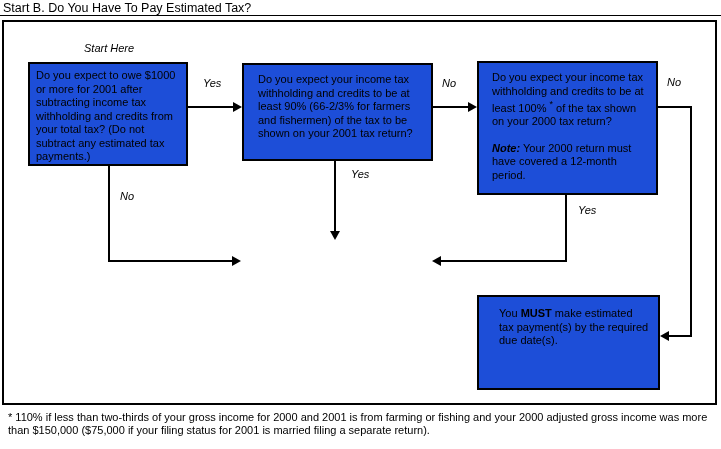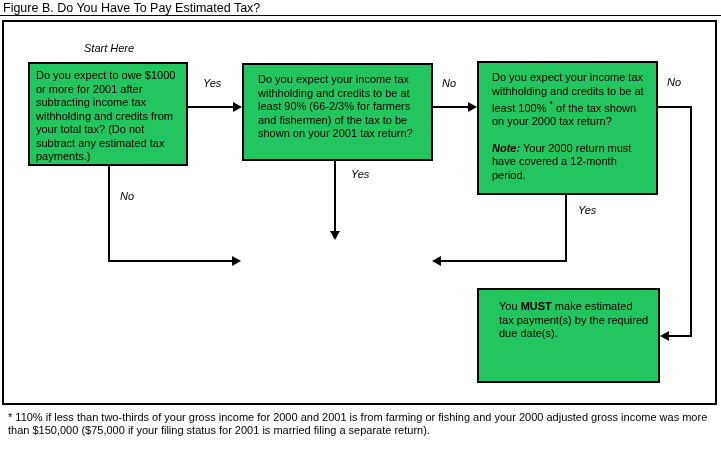--- a/index.html
+++ b/index.html
@@ -17,21 +17,21 @@
   }
   .title b{font-weight:normal;}
   .title-rule{
     position:absolute;left:0;top:15px;width:721px;height:1px;background:#000;
   }
   .outer{
     position:absolute;left:2px;top:20px;width:715px;height:385px;
     border:2px solid #000;box-sizing:border-box;background:#fff;
   }
   .node{
-    position:absolute;border:2px solid #000;box-sizing:border-box;background:#22c55e;
+    position:absolute;border:2px solid #000;box-sizing:border-box;background:#1d4ed8;
     font-size:11px;line-height:13.5px;
   }
   .node p{margin:0;}
   .node p + p{margin-top:13px;}
   .lbl{
     position:absolute;font-style:italic;font-size:11px;white-space:nowrap;
   }
   .shaft{position:absolute;background:#000;}
   .ah{position:absolute;width:0;height:0;}
   .ah-right{border-left:9px solid #000;border-top:5px solid transparent;border-bottom:5px solid transparent;}
@@ -43,42 +43,42 @@
     font-size:11px;line-height:13px;
   }
   .note-label{font-weight:bold;font-style:italic;}
   .ref-italic{font-style:italic;}
 </style>
 </head>
 <body>
 
 <div class="page">
 
-  <div class="title"><span>Figure B. </span><b>Do You Have To Pay Estimated Tax?</b></div>
+  <div class="title"><span>Start B. </span><b>Do You Have To Pay Estimated Tax?</b></div>
   <div class="title-rule"></div>
 
   <div class="outer"></div>
 
   <div class="lbl" style="left:84px;top:42px;">Start Here</div>
 
   <div class="node" style="left:28px;top:62px;width:160px;height:104px;padding:5px 4px 4px 6px;">
     <p>Do you expect to owe $1000 or more for 2001 after subtracting income tax withholding and credits from your total tax? (Do not subtract any estimated tax payments.)</p>
   </div>
 
   <div class="node" style="left:242px;top:63px;width:191px;height:98px;padding:8px 6px 6px 14px;">
     <p>Do you expect your income tax withholding and credits to be at least 90% (66-2/3% for farmers and fishermen) of the tax to be shown on your 2001 tax return?</p>
   </div>
 
   <div class="node" style="left:477px;top:61px;width:181px;height:134px;padding:8px 6px 6px 13px;">
     <p><span>Do you expect your income tax withholding and credits to be at least 100% </span><span class="sup">*</span><span> of the tax shown on your 2000 tax return?</span></p>
     <p><span class="note-label">Note:</span><span> Your 2000 return must have covered a 12-month period.</span></p>
   </div>
 
 
-  <div class="node" style="left:477px;top:288px;width:183px;height:95px;padding:10px 8px 6px 20px;">
+  <div class="node" style="left:477px;top:295px;width:183px;height:95px;padding:10px 8px 6px 20px;">
     <p><span>You </span><b>MUST</b><span> make estimated tax payment(s) by the required due date(s).</span></p>
   </div>
 
   <div>
     <div class="shaft" style="left:188px;top:106px;width:46px;height:2px;"></div>
     <div class="ah ah-right" style="left:233px;top:102px;"></div>
     <div class="lbl" style="left:203px;top:77px;">Yes</div>
   </div>
 
   <div>

